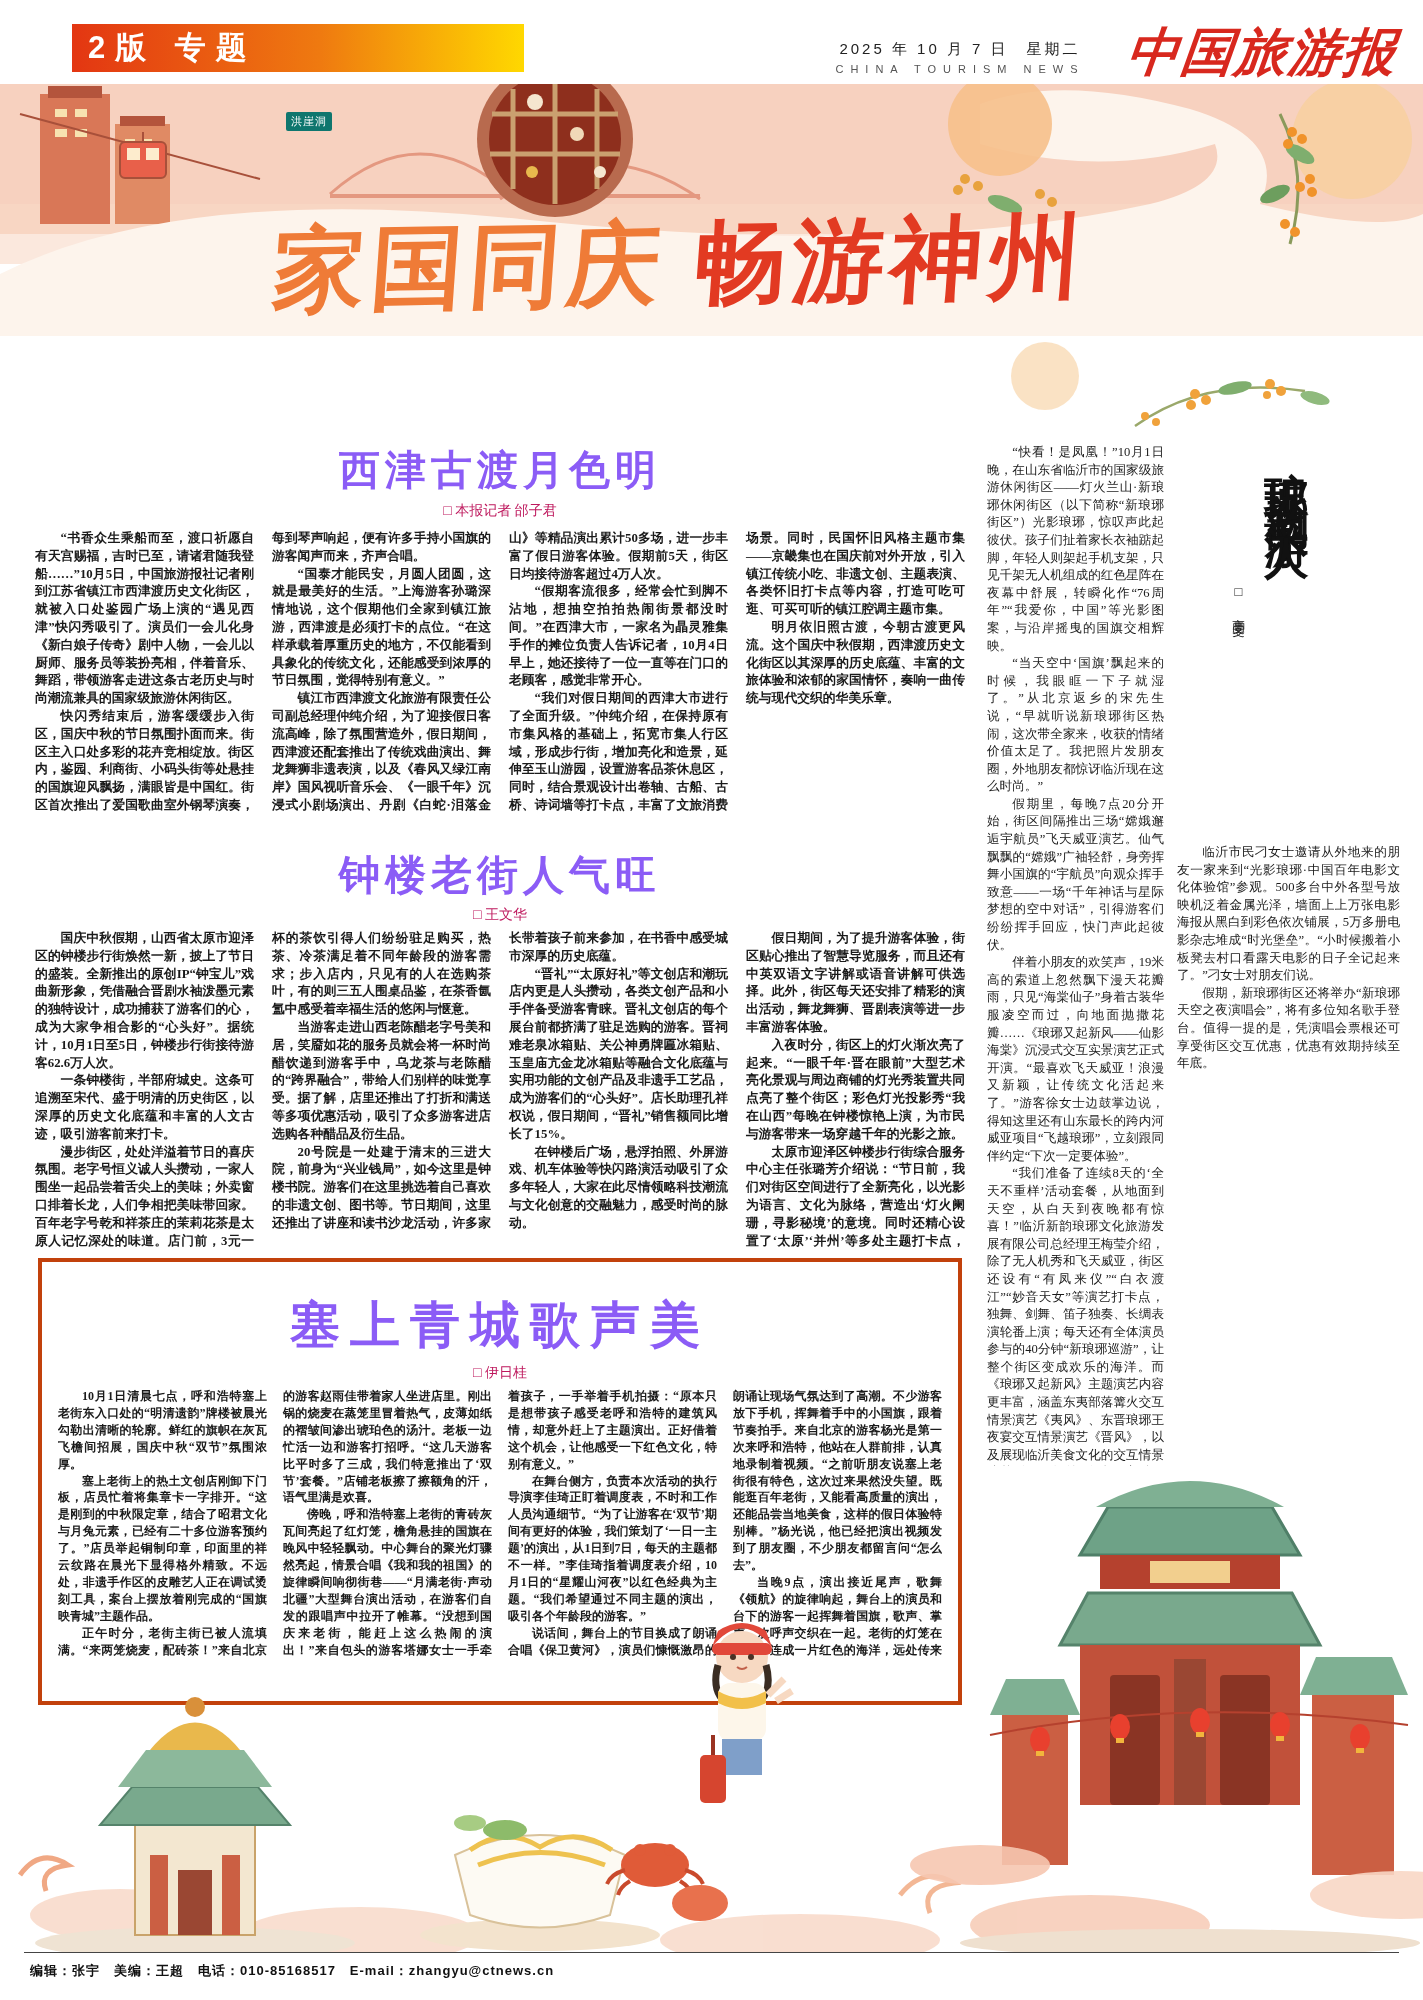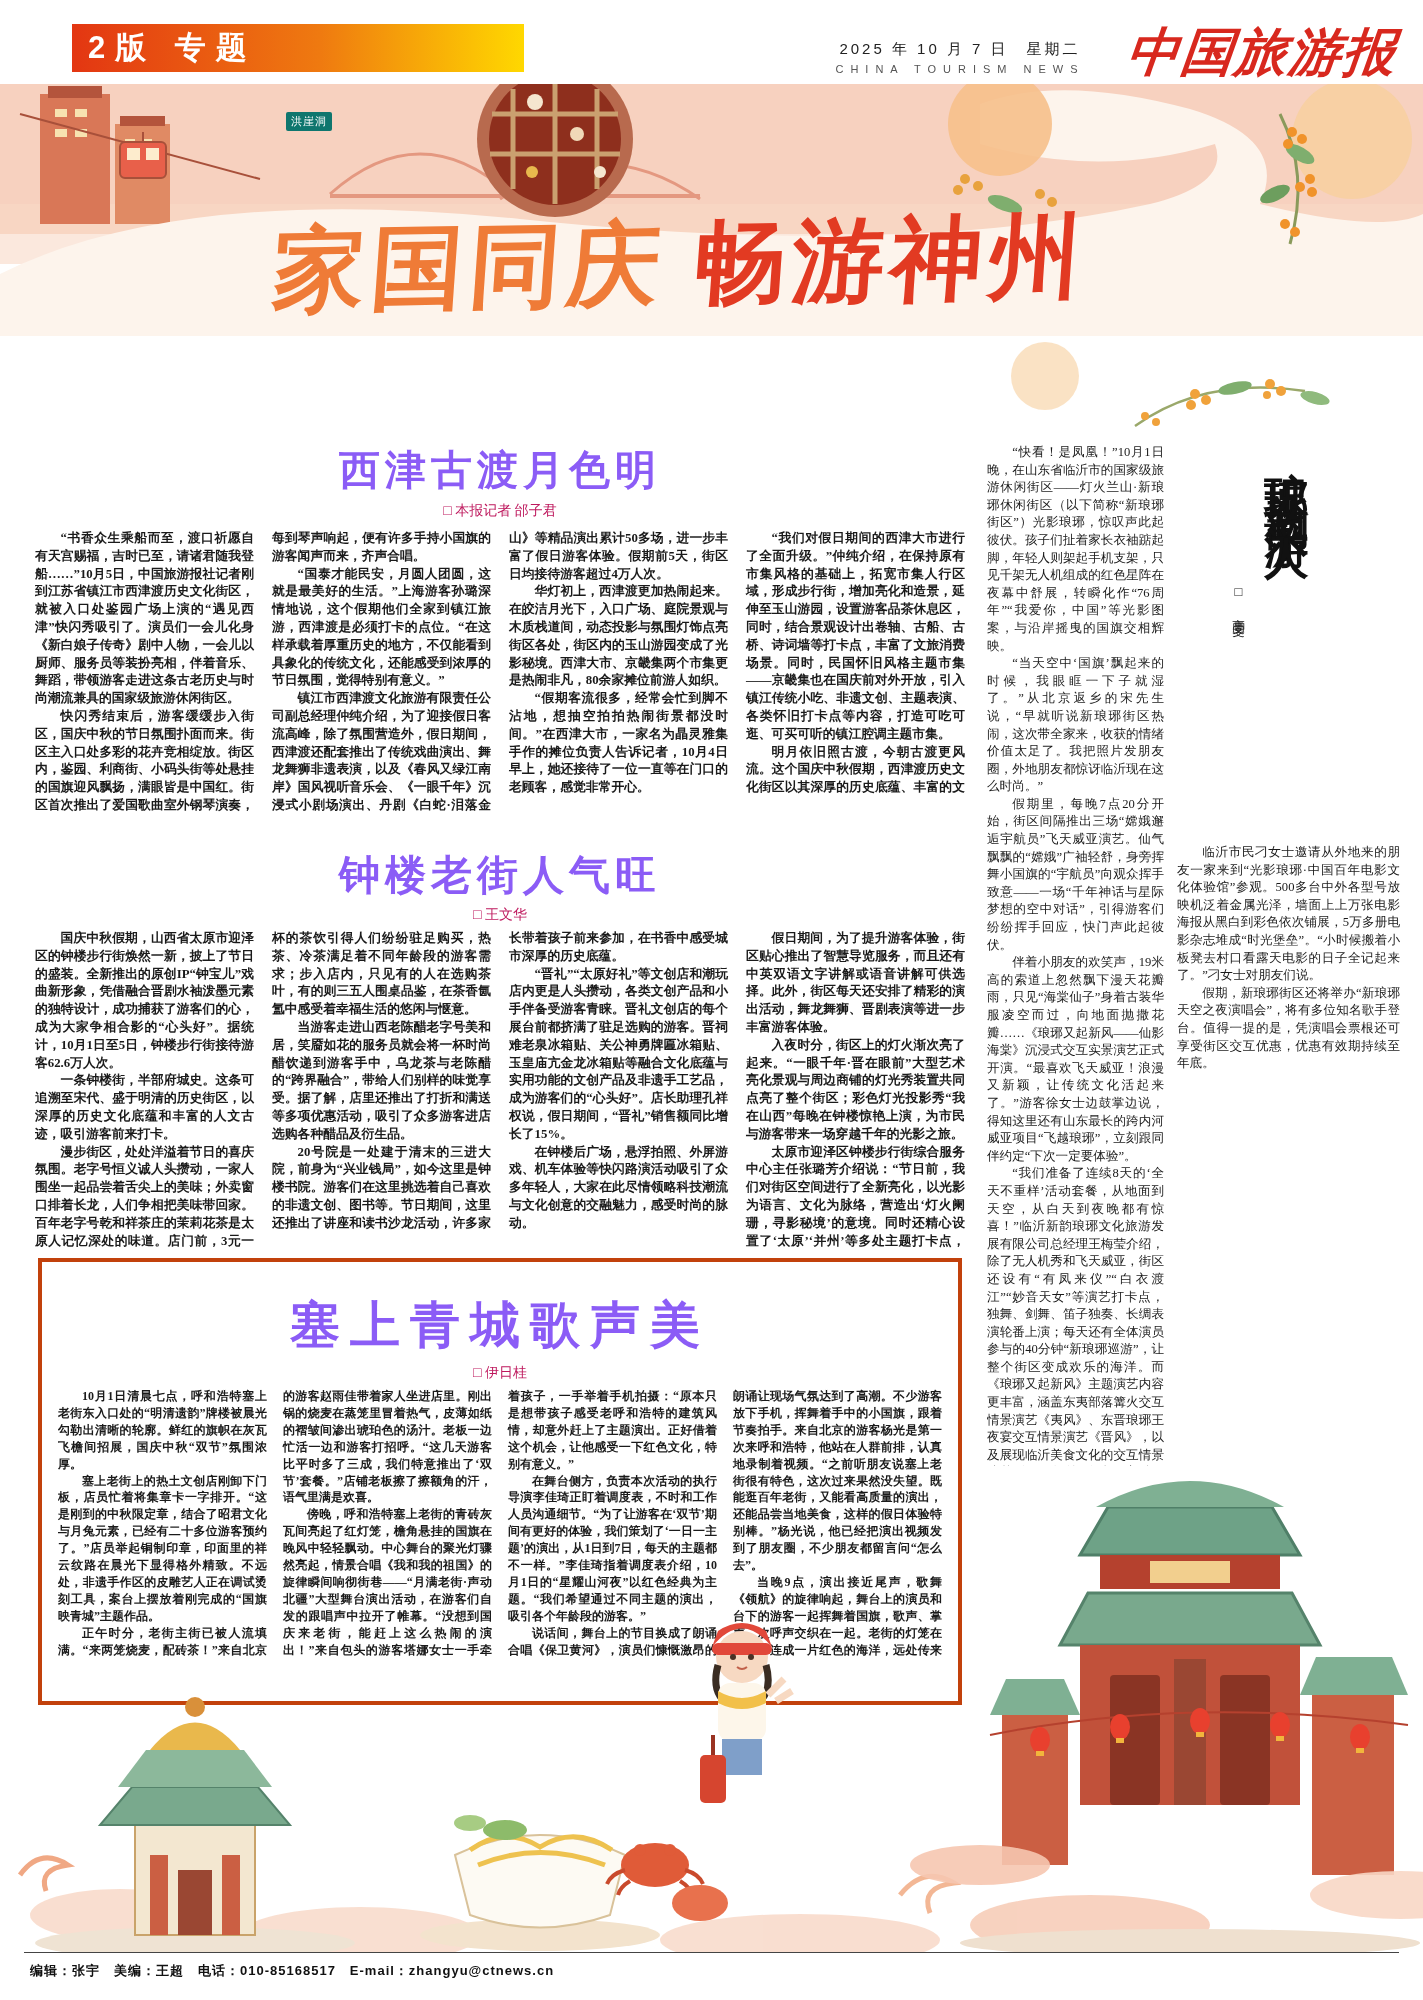--- a/index.html
+++ b/index.html
@@ -169,21 +169,20 @@
   </div>
 </div>
 
 <div class="headline" id="a1-head">西津古渡月色明</div>
 <div class="byline" id="a1-byline">□ 本报记者 邰子君</div>
 <div class="art-text" id="a1-text">
     <p>“书香众生乘船而至，渡口祈愿自有天宫赐福，吉时已至，请诸君随我登船……”10月5日，中国旅游报社记者刚到江苏省镇江市西津渡历史文化街区，就被入口处鉴园广场上演的“遇见西津”快闪秀吸引了。演员们一会儿化身《新白娘子传奇》剧中人物，一会儿以厨师、服务员等装扮亮相，伴着音乐、舞蹈，带领游客走进这条古老历史与时尚潮流兼具的国家级旅游休闲街区。</p>
     <p>快闪秀结束后，游客缓缓步入街区，国庆中秋的节日氛围扑面而来。街区主入口处多彩的花卉竞相绽放。街区内，鉴园、利商街、小码头街等处悬挂的国旗迎风飘扬，满眼皆是中国红。街区首次推出了爱国歌曲室外钢琴演奏，每到琴声响起，便有许多手持小国旗的游客闻声而来，齐声合唱。</p>
     <p>“国泰才能民安，月圆人团圆，这就是最美好的生活。”上海游客孙璐深情地说，这个假期他们全家到镇江旅游，西津渡是必须打卡的点位。“在这样承载着厚重历史的地方，不仅能看到具象化的传统文化，还能感受到浓厚的节日氛围，觉得特别有意义。”</p>
     <p>镇江市西津渡文化旅游有限责任公司副总经理仲纯介绍，为了迎接假日客流高峰，除了氛围营造外，假日期间，西津渡还配套推出了传统戏曲演出、舞龙舞狮非遗表演，以及《春风又绿江南岸》国风视听音乐会、《一眼千年》沉浸式小剧场演出、丹剧《白蛇·泪落金山》等精品演出累计50多场，进一步丰富了假日游客体验。假期前5天，街区日均接待游客超过4万人次。</p>
-    <p>华灯初上，西津渡更加热闹起来。在皎洁月光下，入口广场、庭院景观与木质栈道间，动态投影与氛围灯饰点亮街区各处，街区内的玉山游园变成了光影秘境。西津大市、京畿集两个市集更是热闹非凡，80余家摊位前游人如织。</p>
     <p>“假期客流很多，经常会忙到脚不沾地，想抽空拍拍热闹街景都没时间。”在西津大市，一家名为晶灵雅集手作的摊位负责人告诉记者，10月4日早上，她还接待了一位一直等在门口的老顾客，感觉非常开心。</p>
     <p>“我们对假日期间的西津大市进行了全面升级。”仲纯介绍，在保持原有市集风格的基础上，拓宽市集人行区域，形成步行街，增加亮化和造景，延伸至玉山游园，设置游客品茶休息区，同时，结合景观设计出卷轴、古船、古桥、诗词墙等打卡点，丰富了文旅消费场景。同时，民国怀旧风格主题市集——京畿集也在国庆前对外开放，引入镇江传统小吃、非遗文创、主题表演、各类怀旧打卡点等内容，打造可吃可逛、可买可听的镇江腔调主题市集。</p>
     <p>明月依旧照古渡，今朝古渡更风流。这个国庆中秋假期，西津渡历史文化街区以其深厚的历史底蕴、丰富的文旅体验和浓郁的家国情怀，奏响一曲传统与现代交织的华美乐章。</p>
   </div>
 
 <div class="headline" id="a2-head">钟楼老街人气旺</div>
 <div class="byline" id="a2-byline">□ 王文华</div>
 <div class="art-text" id="a2-text">
     <p>国庆中秋假期，山西省太原市迎泽区的钟楼步行街焕然一新，披上了节日的盛装。全新推出的原创IP“钟宝儿”戏曲新形象，凭借融合晋剧水袖泼墨元素的独特设计，成功捕获了游客们的心，成为大家争相合影的“心头好”。据统计，10月1日至5日，钟楼步行街接待游客62.6万人次。</p>
     <p>一条钟楼街，半部府城史。这条可追溯至宋代、盛于明清的历史街区，以深厚的历史文化底蕴和丰富的人文古迹，吸引游客前来打卡。</p>

